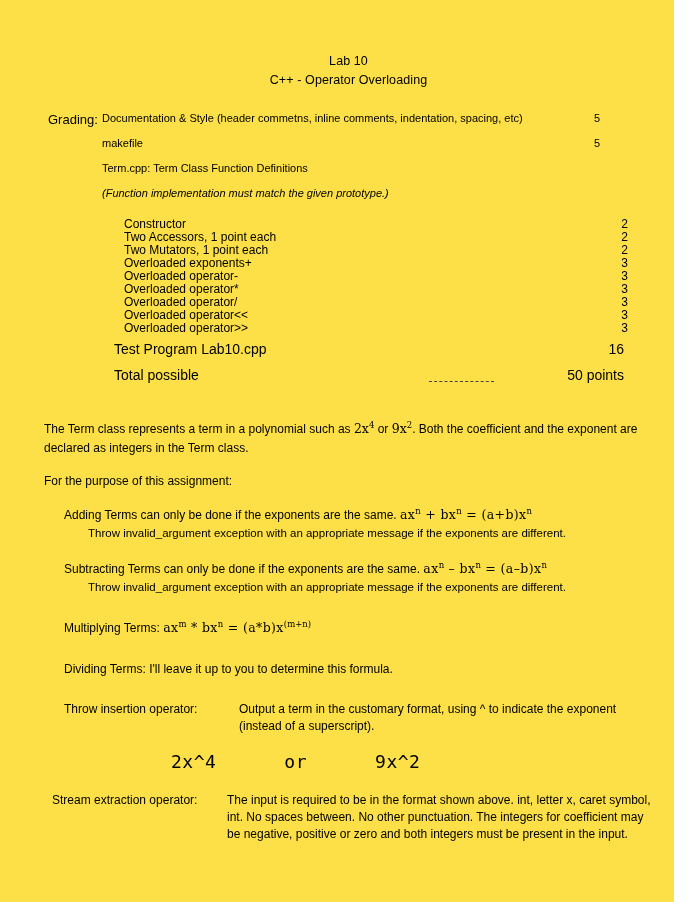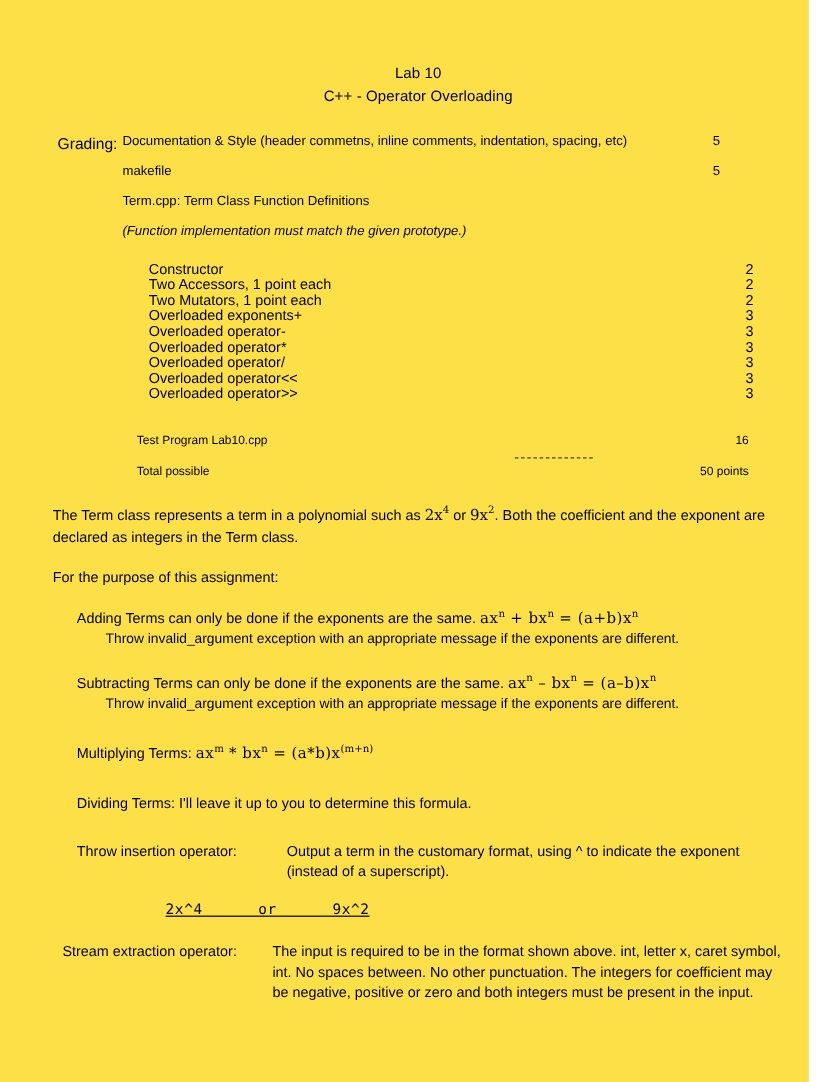--- a/index.html
+++ b/index.html
@@ -97,23 +97,23 @@
     left: 492px;
     top: 0;
     width: 12px;
     text-align: right;
   }
 
   
   .totals {
     position: absolute;
     left: 114px;
-    top: 362px;
+    top: 341px;
     width: 510px;
-    font-size: 10px;
+    font-size: 14px;
   }
   .total-row {
     position: relative;
     height: 26px;
   }
   .total-name {
     position: absolute;
     left: 0; top: 0;
     white-space: nowrap;
   }
@@ -197,27 +197,26 @@
     font-size: 12px;
     line-height: 17px;
     white-space: nowrap;
   }
   .op-body {
     margin-left: 175px;
     font-size: 12px;
     line-height: 17px;
   }
   .op-example {
-    margin-left: 74px;
+    margin-left: 107px;
     margin-top: 16px;
     font-family: "DejaVu Sans Mono", "Liberation Mono", monospace;
-    font-size: 12px;
+    font-size: 18px;
     letter-spacing: 0.5px;
     white-space: pre;
-    text-decoration: underline;
   }
   .opsec2 { margin-left: 20px; }
   .op-label2 {
     position: absolute;
     left: -12px;
     top: 0;
     font-size: 12px;
     line-height: 17px;
     white-space: nowrap;
   }

